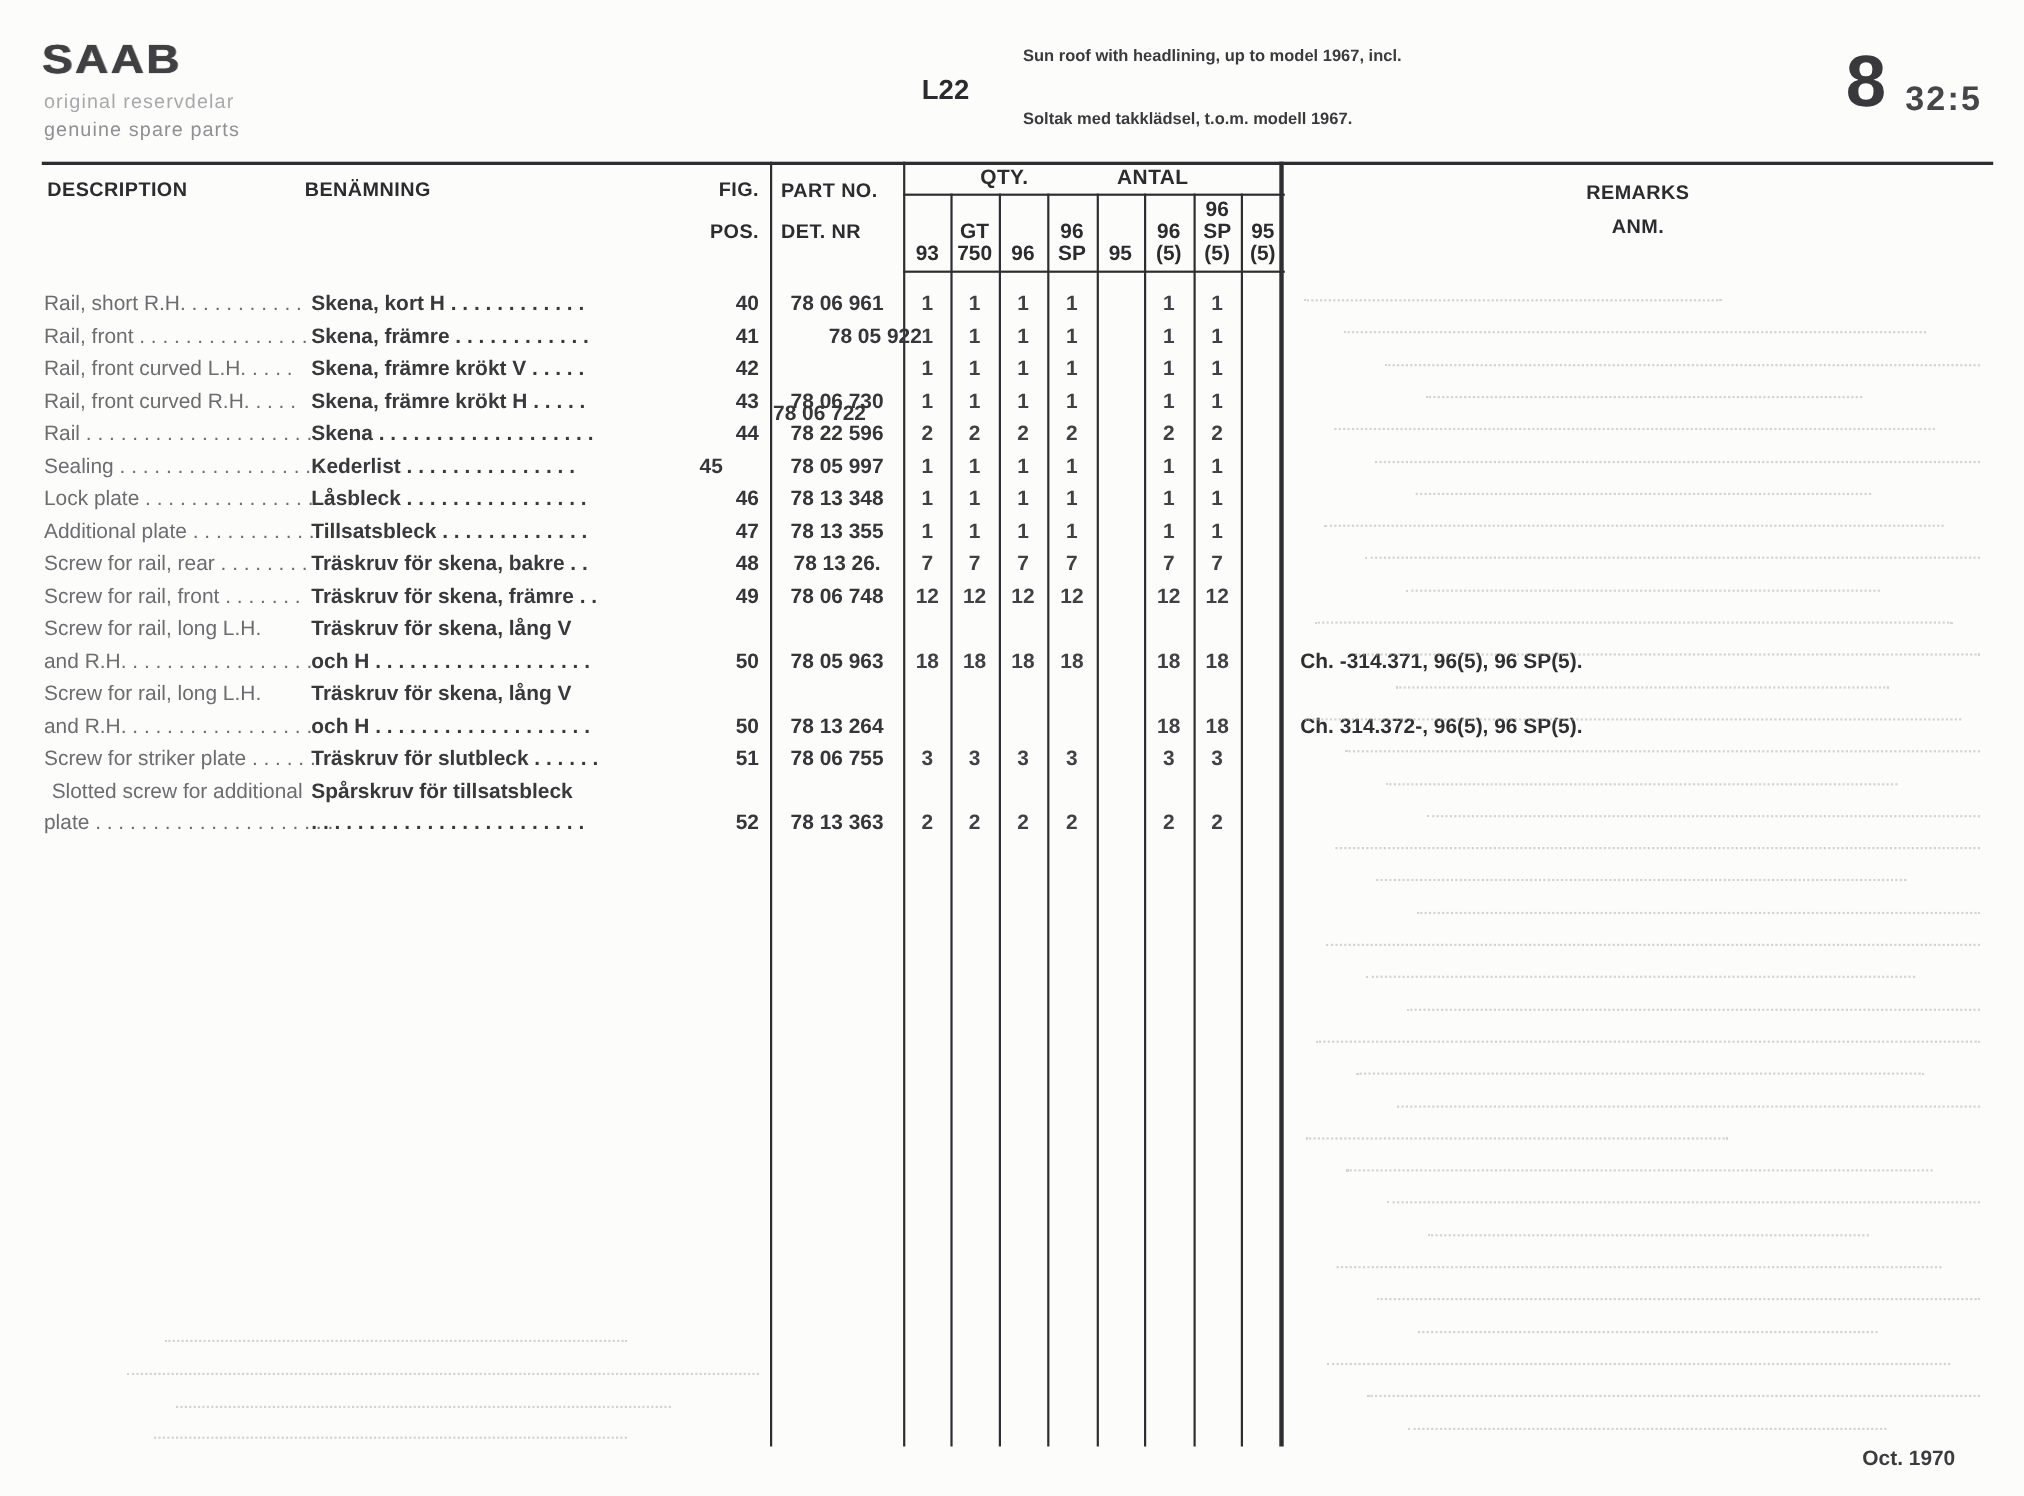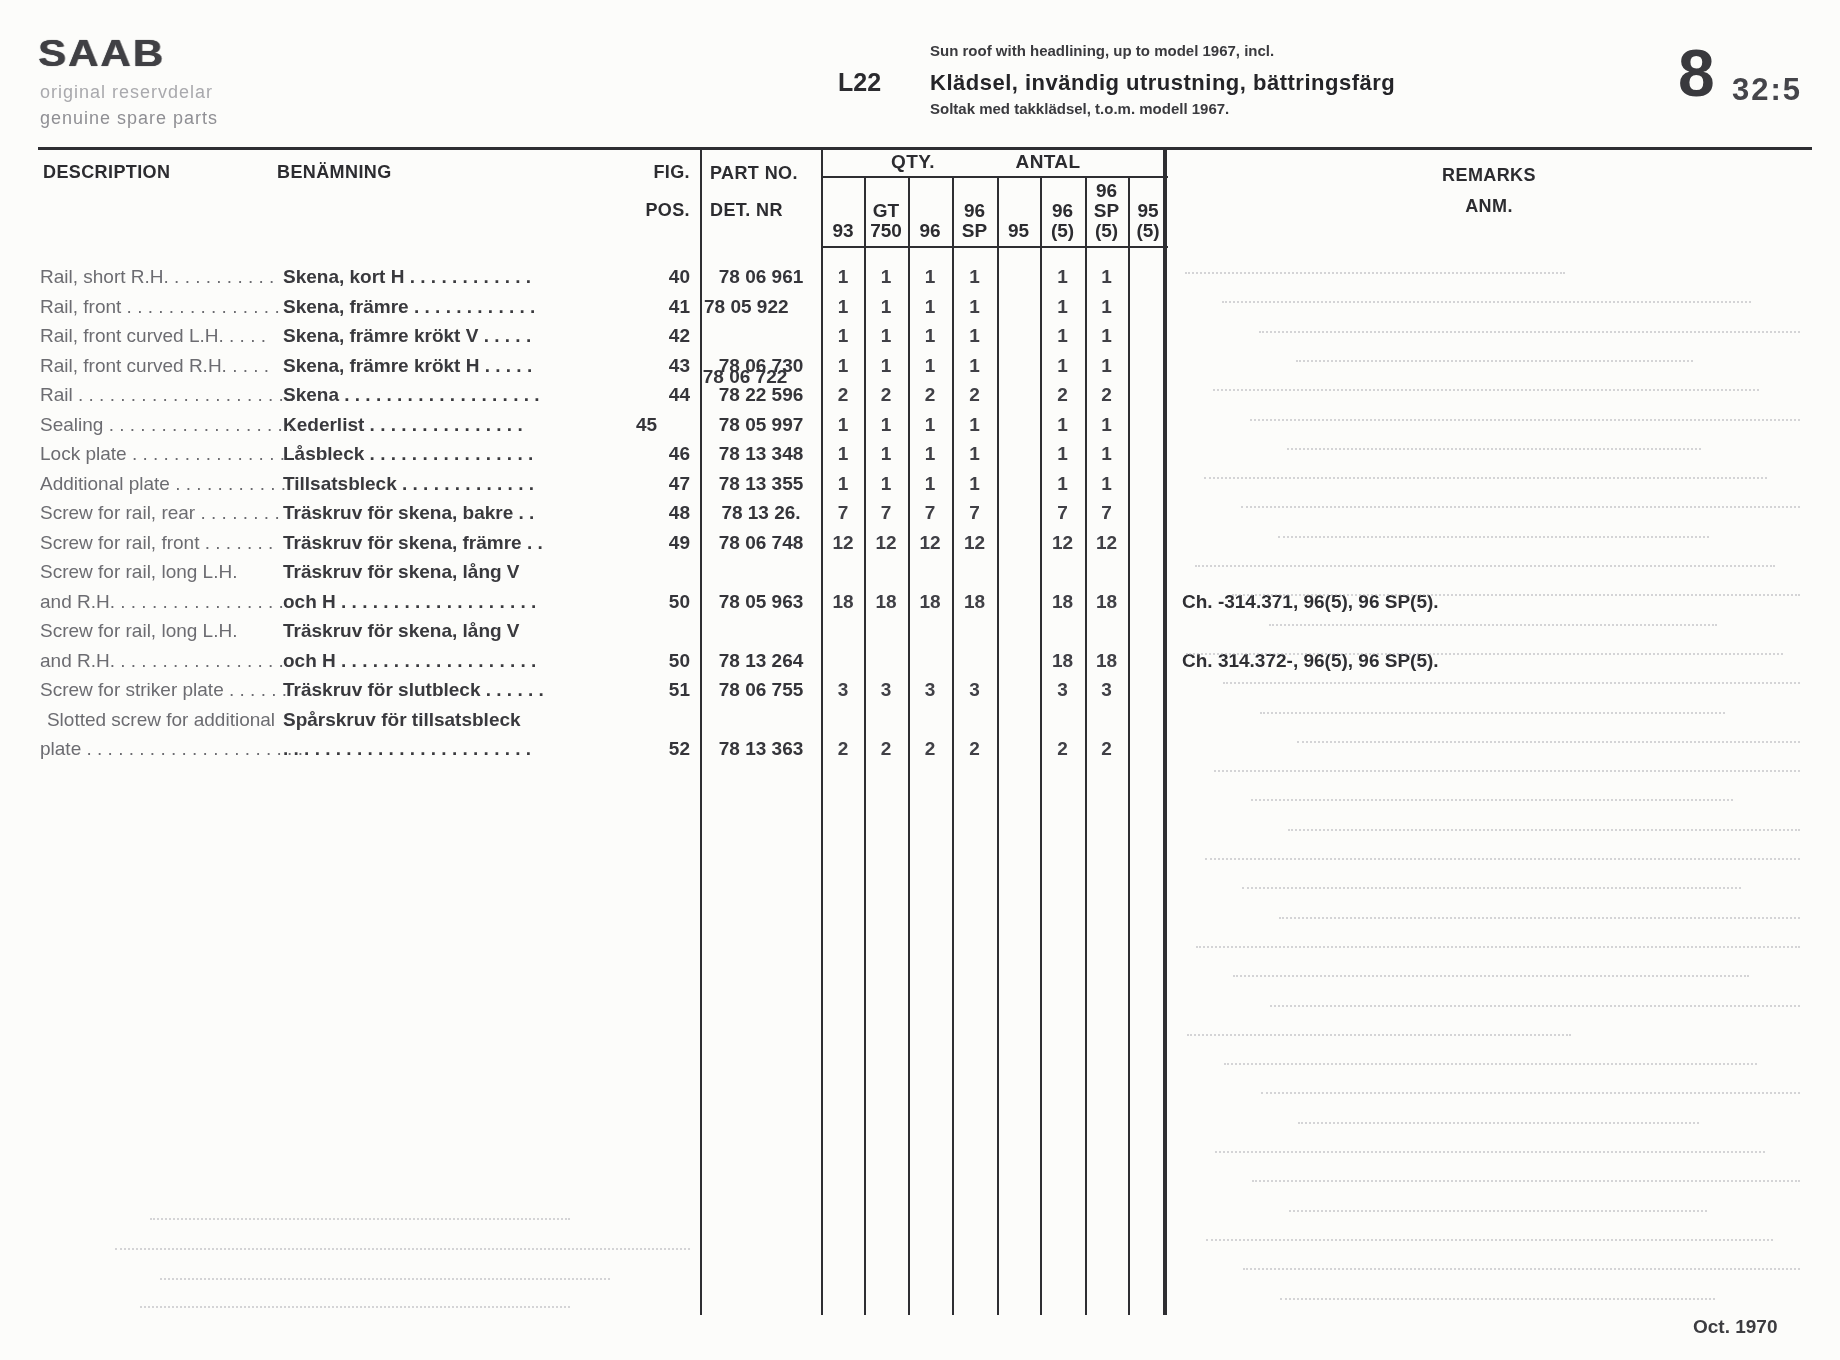--- a/index.html
+++ b/index.html
@@ -41,21 +41,20 @@
 <body>
 
 <div class="page">
 
   <div class="saab-logo">SAAB</div>
   <div class="logo-sub1">original reservdelar</div>
   <div class="logo-sub2">genuine spare parts</div>
 
   <div class="section-code">L22</div>
   <div class="sub-en">Sun roof with headlining, up to model 1967, incl.</div>
-  <div class="title-sv">Klädsel, invändig utrustning, bättringsfärg</div>
   <div class="sub-sv">Soltak med takklädsel, t.o.m. modell 1967.</div>
   <div class="pn-major">8</div>
   <div class="pn-minor">32:5</div>
 
   <div class="hline" style="left:38px;top:147px;width:1774px;height:3px;"></div>
   <div class="hline" style="left:821px;top:176px;width:347px;height:2px;"></div>
   <div class="hline" style="left:821px;top:246px;width:347px;height:2px;"></div>
   <div class="vline" style="left:700px;top:147px;width:2px;height:1168px;"></div>
   <div class="vline" style="left:821px;top:147px;width:2px;height:1168px;"></div>
   <div class="vline" style="left:864px;top:176px;width:2px;height:1139px;"></div>
@@ -104,21 +103,21 @@
         <span class="cell c-qty" style="left: 864px; width: 44px; text-align: center;">1</span>
         <span class="cell c-qty" style="left: 908px; width: 44px; text-align: center;">1</span>
         <span class="cell c-qty" style="left: 952px; width: 45px; text-align: center;">1</span>
         <span class="cell c-qty" style="left: 1040px; width: 45px; text-align: center;">1</span>
         <span class="cell c-qty" style="left: 1085px; width: 43px; text-align: center;">1</span>
       </div>
       <div class="trow" style="top: 296px;">
         <span class="cell c-desc" style="left: 40px; width: 242px; text-align: left;">Rail, front . . . . . . . . . . . . . . .</span>
         <span class="cell c-ben" style="left: 283px; width: 300px; text-align: left;">Skena, främre . . . . . . . . . . . .</span>
         <span class="cell c-fig" style="left: 636px; width: 54px; text-align: right;">41</span>
-        <span class="cell c-part" style="left: 704px; width: 114px; text-align: left;">78 05 922</span>
+        <span class="cell c-part" style="left: 724px; width: 114px; text-align: right;">78 05 922</span>
         <span class="cell c-qty" style="left: 822px; width: 42px; text-align: center;">1</span>
         <span class="cell c-qty" style="left: 864px; width: 44px; text-align: center;">1</span>
         <span class="cell c-qty" style="left: 908px; width: 44px; text-align: center;">1</span>
         <span class="cell c-qty" style="left: 952px; width: 45px; text-align: center;">1</span>
         <span class="cell c-qty" style="left: 1040px; width: 45px; text-align: center;">1</span>
         <span class="cell c-qty" style="left: 1085px; width: 43px; text-align: center;">1</span>
       </div>
       <div class="trow" style="top: 325px;">
         <span class="cell c-desc" style="left: 40px; width: 242px; text-align: left;">Rail, front curved L.H.  . . . .</span>
         <span class="cell c-ben" style="left: 283px; width: 300px; text-align: left;">Skena, främre krökt V . . . . .</span>

